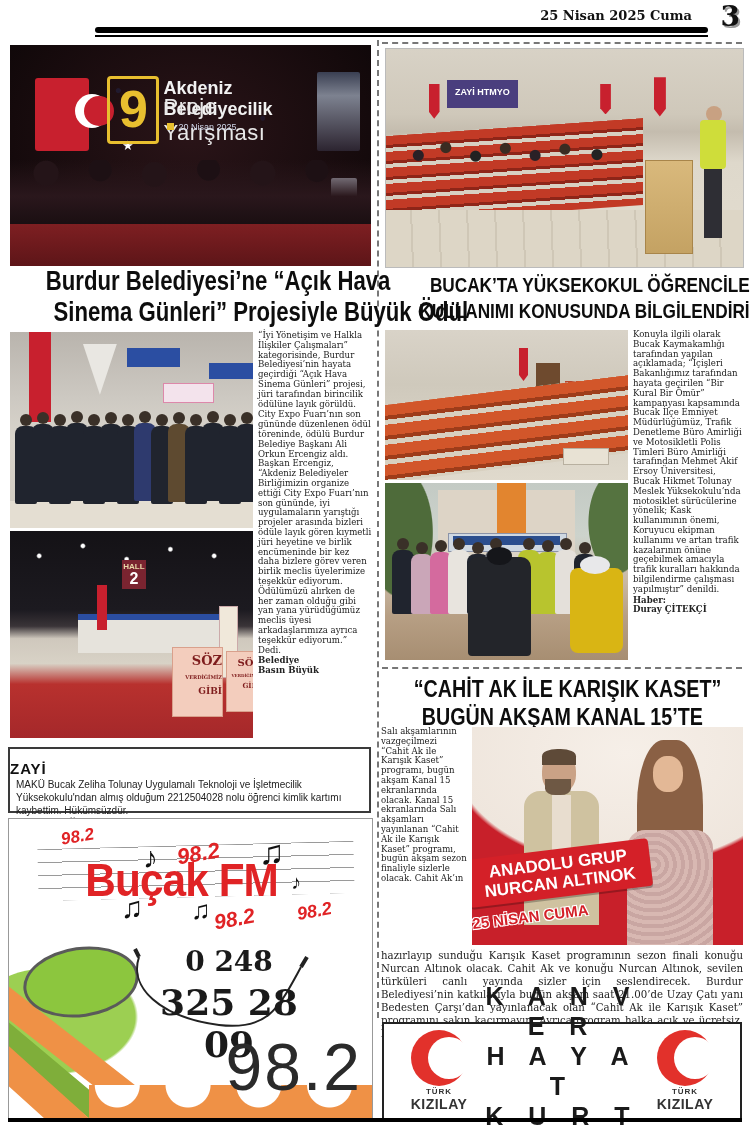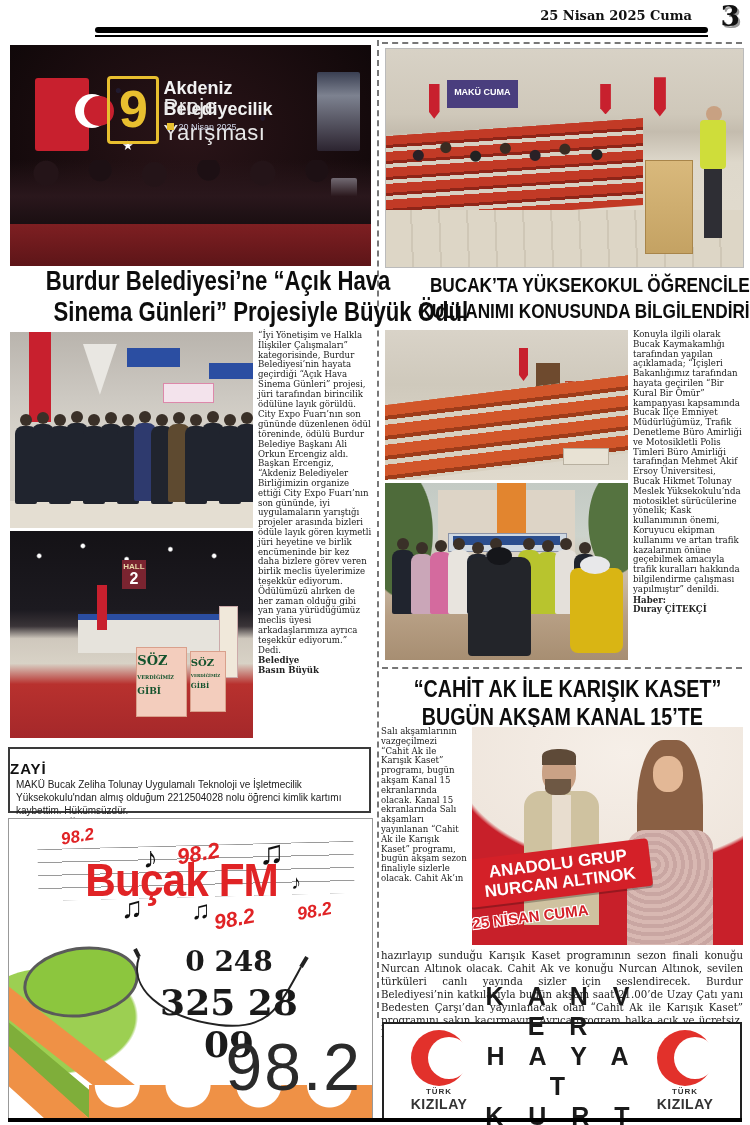--- a/index.html
+++ b/index.html
@@ -73,22 +73,22 @@
   .pc-lights{position:absolute;left:0;top:0;width:100%;height:40%;
              background:radial-gradient(circle at 12% 30%,#fff 1.5px,transparent 3px),
                         radial-gradient(circle at 30% 18%,#fff 1.5px,transparent 3px),
                         radial-gradient(circle at 48% 34%,#fff 1.5px,transparent 3px),
                         radial-gradient(circle at 66% 22%,#fff 1.5px,transparent 3px),
                         radial-gradient(circle at 84% 30%,#fff 1.5px,transparent 3px);}
   .pc-hall{position:absolute;left:46%;top:14%;width:10%;height:14%;background:#7a2430;color:#e8d9a8;
            font-weight:bold;text-align:center;font-size:8px;line-height:10px;padding-top:2px;box-sizing:border-box;}
   .pc-hall b{display:block;font-size:16px;line-height:14px;color:#fff;}
   .pc-wall{position:absolute;left:28%;top:40%;width:66%;height:16%;background:#e6e3dc;border-top:6px solid #2b4ea2;}
-  .pc-cube{position:absolute;background:#f3cdbd;border:1px solid #d9a08c;color:#14532d;font-weight:bold;
-           text-align:left;font-family:"DejaVu Serif",serif;}
+  .pc-cube{position:absolute;background:#f3cdbd;border:1px solid #d9a08c;color:#7f1d1d;font-weight:bold;
+           text-align:right;font-family:"DejaVu Serif",serif;margin-left:36px;}
   .pc-banner{position:absolute;right:6%;top:36%;width:7%;height:34%;background:#f0e8da;border:1px solid #caa;}
   .pc-pennant{position:absolute;background:#c8202e;width:4%;height:22%;top:26%;}
   
   .pd{background:linear-gradient(180deg,#d8d2c6 0%,#cfc8ba 30%,#c4bcae 38%,#ded8cb 52%,#e3ddd0 100%);}
   .pd-banner{position:absolute;left:17%;top:14%;width:20%;height:13%;background:#4a3e7e;color:#fff;
              font-weight:bold;font-size:9px;text-align:center;line-height:2.8;}
   .pd-pen1{position:absolute;left:12%;top:16%;width:3%;height:16%;background:#c8202e;clip-path:polygon(0 0,100% 0,100% 80%,50% 100%,0 80%);}
   .pd-pen2{position:absolute;left:60%;top:16%;width:3%;height:14%;background:#c8202e;clip-path:polygon(0 0,100% 0,100% 80%,50% 100%,0 80%);}
   .pd-pen3{position:absolute;left:75%;top:13%;width:3.4%;height:18%;background:#c8202e;clip-path:polygon(0 0,100% 0,100% 80%,50% 100%,0 80%);}
   .pd-seats{position:absolute;left:0;top:36%;width:72%;height:40%;transform:skewY(-4deg);
@@ -302,21 +302,21 @@
       <path d="M10 10 l-4 -8 M172 20 l6 -10" stroke="#222" stroke-width="4" fill="none"></path>
     </svg>
     <div class="fm-phone" style="left:150px;top:126px;width:140px;font-size:28px;">0 248</div>
     <div class="fm-phone" style="left:120px;top:162px;width:200px;font-size:36px;">325 28 09</div>
     <div class="fm-scallop"></div>
     <div class="fm-bigfreq">98.2</div>
   </div>
 
   <div class="photo pd" style="left:385px;top:48px;width:357px;height:218px;border:1px solid #bbb;">
     <div class="pd-pen1"></div>
-    <div class="pd-banner">MAKÜ CUMA</div>
+    <div class="pd-banner">ZAYİ HTMYO</div>
     <div class="pd-pen2"></div>
     <div class="pd-pen3"></div>
     <div class="pd-seats"></div>
     <div class="pd-heads"></div>
     <div class="pd-floor"></div>
     <div class="pd-podium"></div>
     <div class="pd-officer">
       <div class="pd-off-head"></div>
         <div class="pd-off-vest"></div>
         <div class="pd-off-pants"></div>

